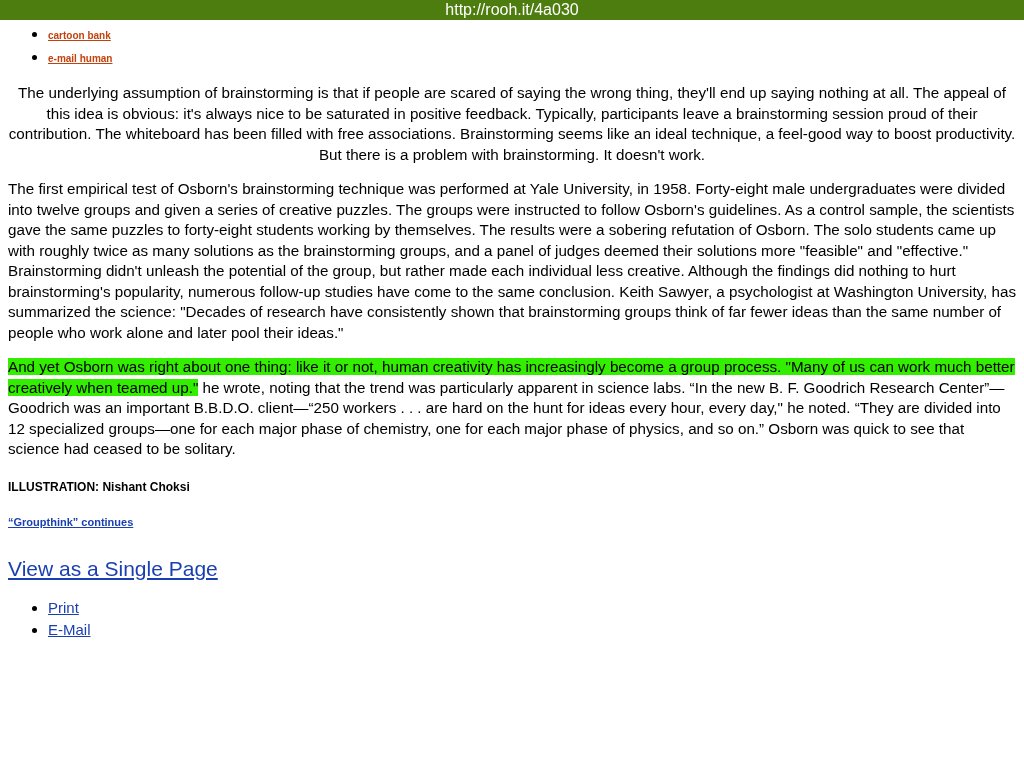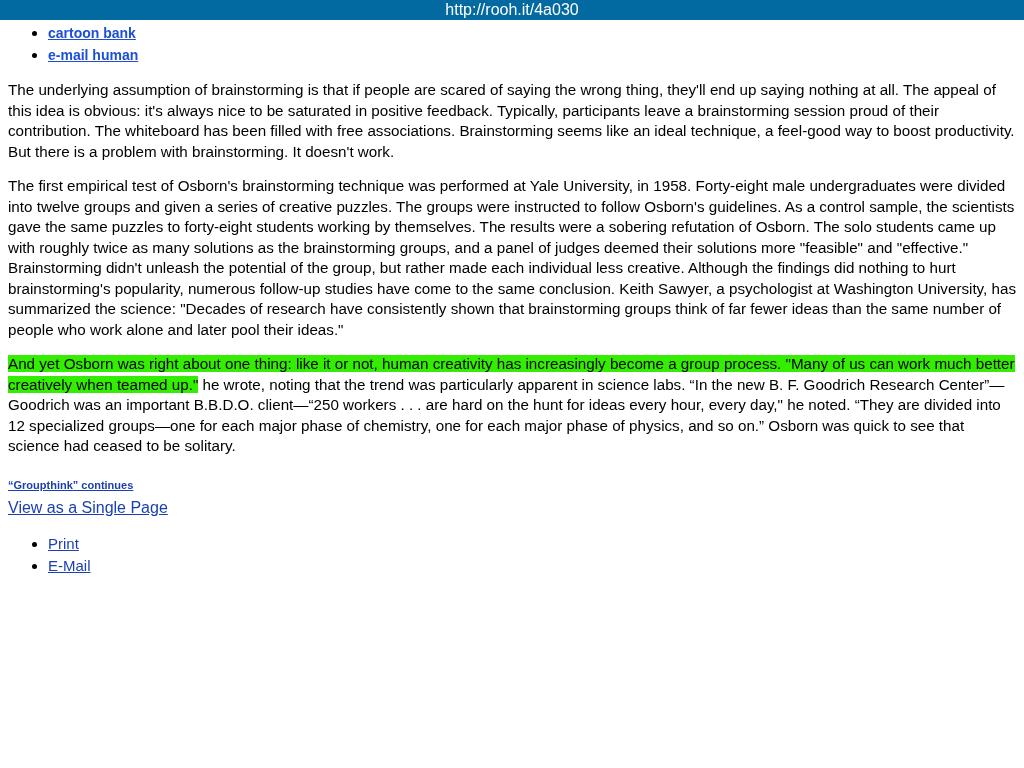--- a/index.html
+++ b/index.html
@@ -15,21 +15,21 @@
     color: #000000;
     overflow: hidden;
     position: relative;
   }
   .url-bar {
     position: absolute;
     top: 0;
     left: 0;
     width: 1024px;
     height: 20px;
-    background: #0369a1;
+    background: #4d7c0f;
     color: #ffffff;
     text-align: center;
     font-size: 16px;
     line-height: 20px;
     z-index: 50;
   }
   .page {
     padding: 0 8px;
   }
   ul.top-links {
@@ -40,32 +40,33 @@
   ul.top-links li {
     line-height: 21px;
     margin: 0;
     padding: 0;
   }
   a {
     color: #2222cc;
     text-decoration: underline;
   }
   ul.top-links li a {
-    font-size: 14px;
+    font-size: 10px;
     font-weight: bold;
-    color: #1d4ed8;
+    color: #c2410c;
     text-decoration: underline;
   }
   p.body-par {
     margin: 14px 0 0 0;
     line-height: 20.5px;
     font-size: 15.2px;
     text-align: left;
   }
   p.body-par:first-of-type {
+    text-align: center;
   }
   .highlight {
     background: #33ee00;
   }
   .illustration {
     margin: 20px 0 0 0;
     font-size: 12px;
     font-weight: bold;
   }
   .continues {
@@ -88,22 +89,22 @@
     font-size: 14px;
     padding: 1px 2px;
     border: 1px solid #000000;
     vertical-align: middle;
     box-sizing: content-box;
   }
   .pager a {
     color: #1a3fb0;
   }
   .single-page {
-    margin: 8px 0 0 0;
-    font-size: 16px;
+    margin: 29px 0 0 0;
+    font-size: 21px;
   }
   .single-page a {
     color: #1a3fb0;
   }
   ul.bottom-links {
     margin: 16px 0 0 0;
     padding: 0 0 0 40px;
     list-style: disc;
   }
   ul.bottom-links li {
@@ -129,20 +130,21 @@
     <li><a href="#">cartoon bank</a></li>
     <li><a href="#">e-mail human</a></li>
   </ul>
 
   <p class="body-par">The underlying assumption of brainstorming is that if people are scared of saying the wrong thing, they'll end up saying nothing at all. The appeal of this idea is obvious: it's always nice to be saturated in positive feedback. Typically, participants leave a brainstorming session proud of their contribution. The whiteboard has been filled with free associations. Brainstorming seems like an ideal technique, a feel-good way to boost productivity. But there is a problem with brainstorming. It doesn't work.</p>
 
   <p class="body-par">The first empirical test of Osborn's brainstorming technique was performed at Yale University, in 1958. Forty-eight male undergraduates were divided into twelve groups and given a series of creative puzzles. The groups were instructed to follow Osborn's guidelines. As a control sample, the scientists gave the same puzzles to forty-eight students working by themselves. The results were a sobering refutation of Osborn. The solo students came up with roughly twice as many solutions as the brainstorming groups, and a panel of judges deemed their solutions more "feasible" and "effective." Brainstorming didn't unleash the potential of the group, but rather made each individual less creative. Although the findings did nothing to hurt brainstorming's popularity, numerous follow-up studies have come to the same conclusion. Keith Sawyer, a psychologist at Washington University, has summarized the science: "Decades of research have consistently shown that brainstorming groups think of far fewer ideas than the same number of people who work alone and later pool their ideas."</p>
 
   <p class="body-par"><span class="highlight">And yet Osborn was right about one thing: like it or not, human creativity has increasingly become a group process. "Many of us can work much better creatively when teamed up."</span><span> he wrote, noting that the trend was particularly apparent in science labs. “In the new B. F. Goodrich Research Center”—Goodrich was an important B.B.D.O. client—“250 workers . . . are hard on the hunt for ideas every hour, every day," he noted. “They are divided into 12 specialized groups—one for each major phase of chemistry, one for each major phase of physics, and so on.” Osborn was quick to see that science had ceased to be solitary.</span></p>
 
+  <div class="illustration">ILLUSTRATION: Nishant Choksi</div>
 
   <div class="continues">
     <a href="#">“Groupthink” continues</a>
   </div>
 
 
   <div class="single-page">
     <a href="#">View as a Single Page</a>
   </div>
 

